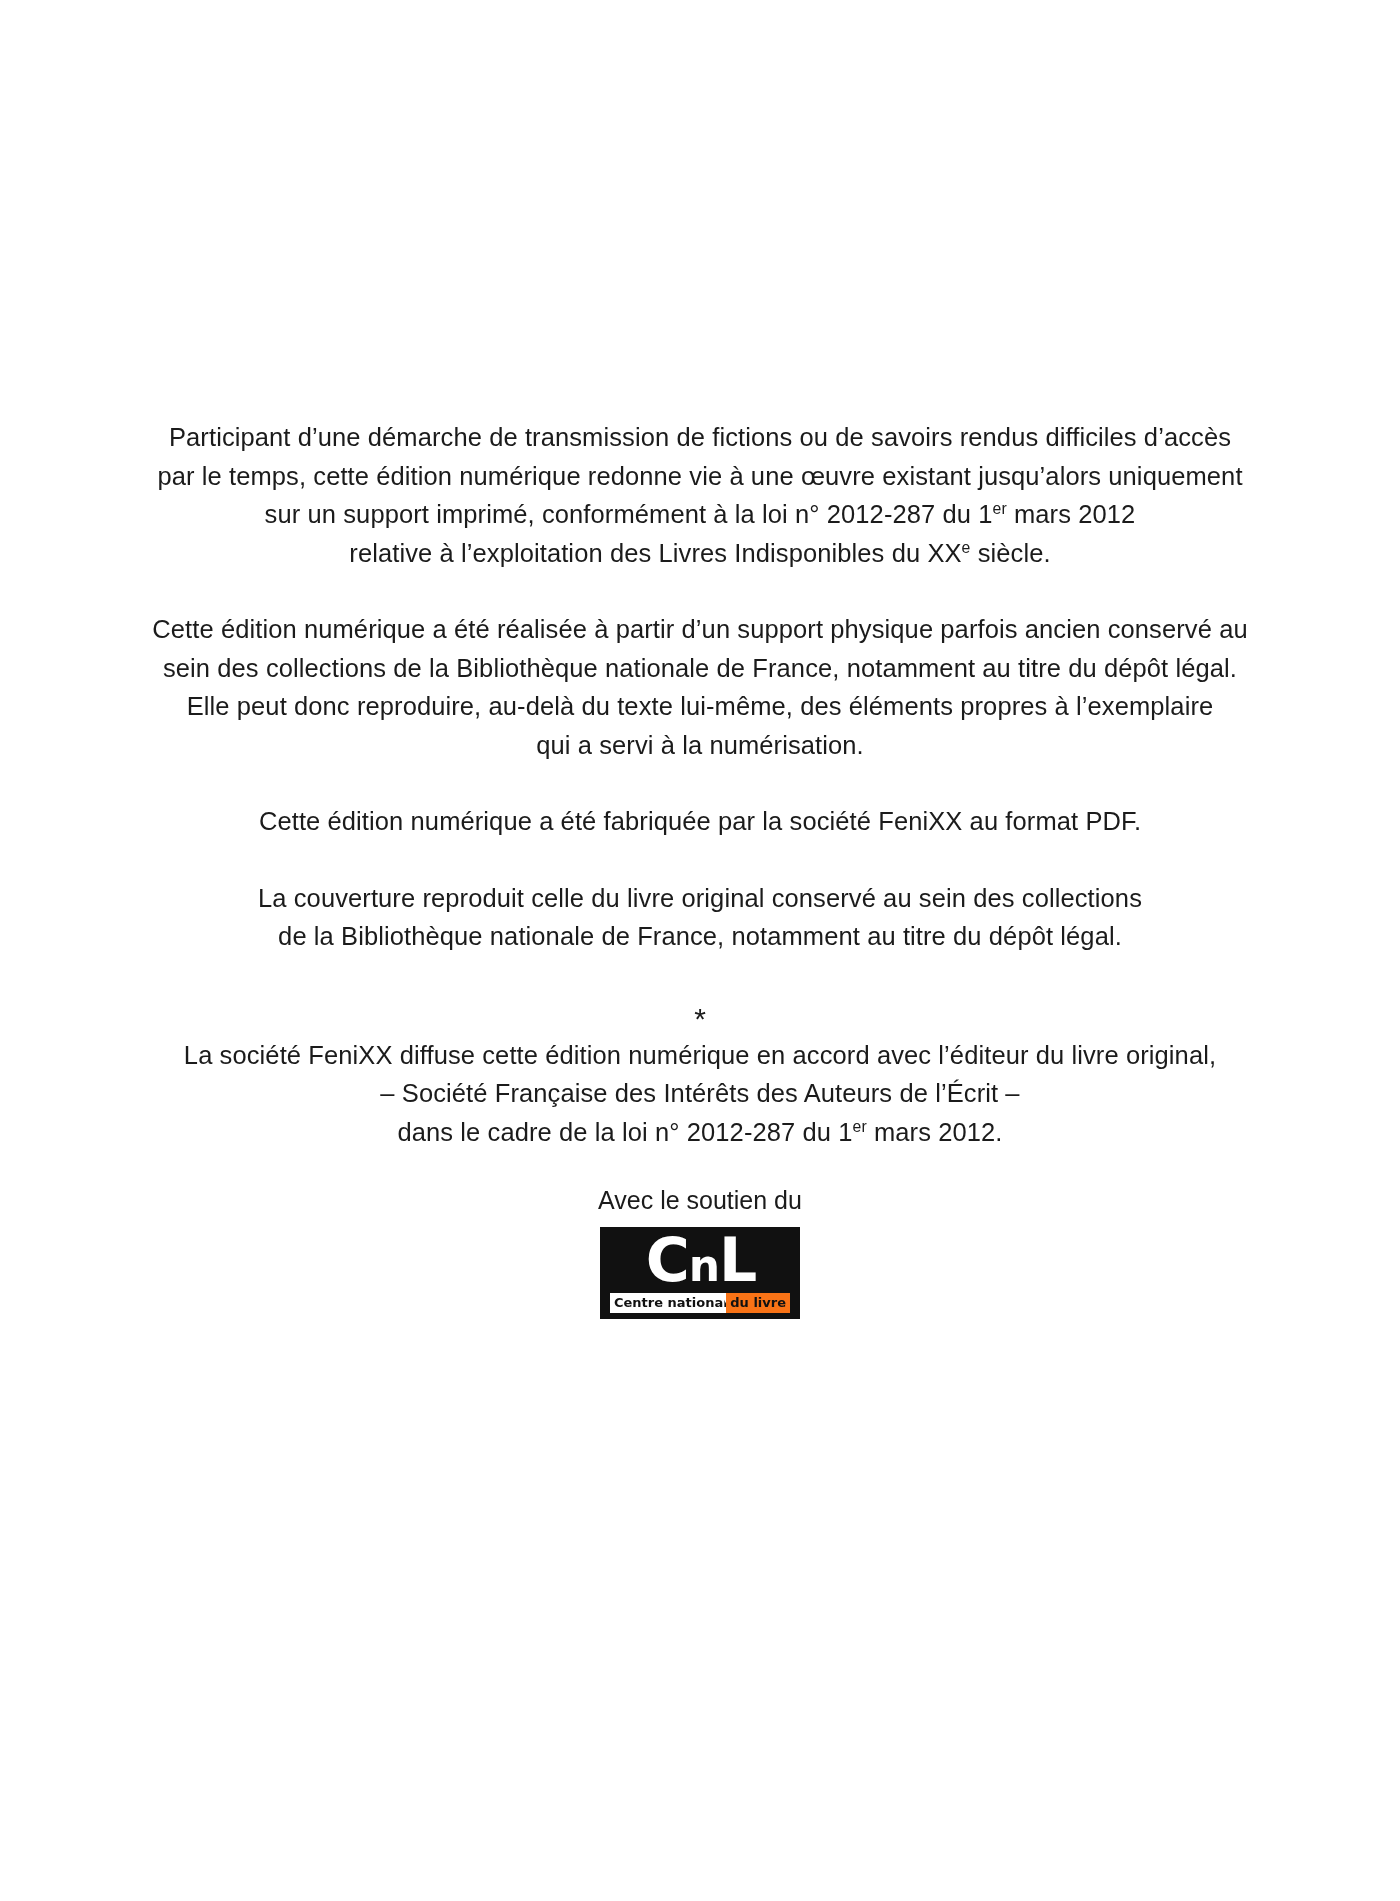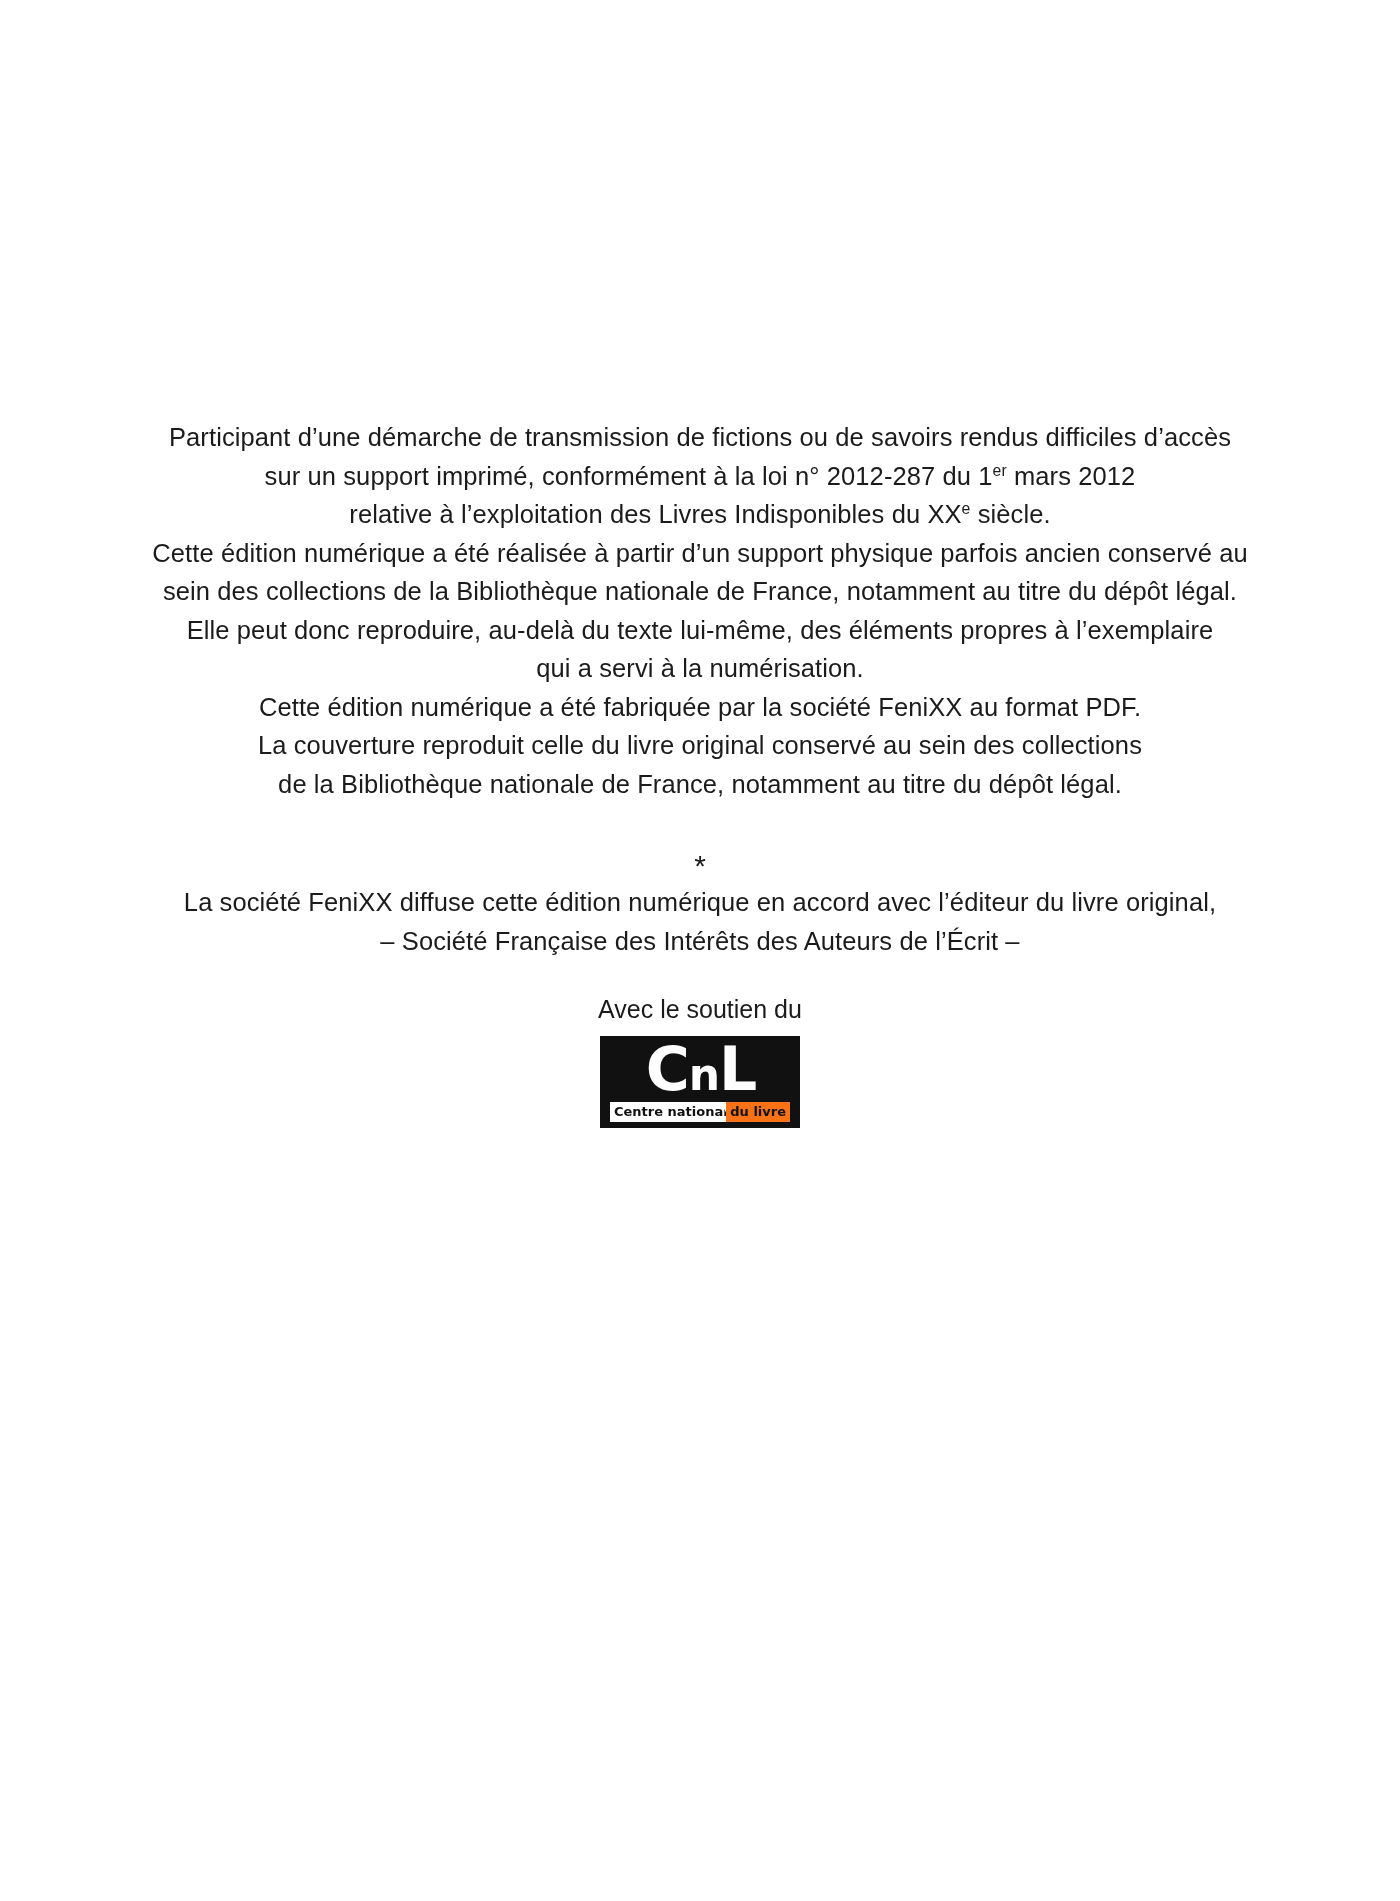--- a/index.html
+++ b/index.html
@@ -32,20 +32,21 @@
   .para {
     font-size: 25.5px;
     line-height: 38.5px;
     margin: 0 auto;
     width: 1160px;
     text-align: center;
     letter-spacing: 0.1px;
     color: #1b1b1b;
   }
   .para + .para {
+    margin-top: 38px;
   }
   .para .line {
     display: block;
     white-space: nowrap;
   }
   sup {
     font-size: 0.62em;
     vertical-align: super;
     line-height: 0;
   }
@@ -138,20 +139,21 @@
   }
 </style>
 </head>
 <body>
 
 <div class="page">
   <div class="content">
 
     <p class="para">
       <span class="line">Participant d’une démarche de transmission de fictions ou de savoirs rendus difficiles d’accès</span>
+      <span class="line">par le temps, cette édition numérique redonne vie à une œuvre existant jusqu’alors uniquement</span>
       <span class="line"><span>sur un support imprimé, conformément à la loi n° 2012-287 du 1</span><sup>er</sup><span> mars 2012</span></span>
       <span class="line"><span>relative à l’exploitation des Livres Indisponibles du XX</span><sup>e</sup><span> siècle.</span></span>
     </p>
 
     <p class="para">
       <span class="line">Cette édition numérique a été réalisée à partir d’un support physique parfois ancien conservé au</span>
       <span class="line">sein des collections de la Bibliothèque nationale de France, notamment au titre du dépôt légal.</span>
       <span class="line">Elle peut donc reproduire, au-delà du texte lui-même, des éléments propres à l’exemplaire</span>
       <span class="line">qui a servi à la numérisation.</span>
     </p>
@@ -163,20 +165,21 @@
     <p class="para">
       <span class="line">La couverture reproduit celle du livre original conservé au sein des collections</span>
       <span class="line">de la Bibliothèque nationale de France, notamment au titre du dépôt légal.</span>
     </p>
 
     <div class="star">*</div>
 
     <p class="para">
       <span class="line">La société FeniXX diffuse cette édition numérique en accord avec l’éditeur du livre original,</span>
       <span class="line">– Société Française des Intérêts des Auteurs de l’Écrit –</span>
+      <span class="line"><span>dans le cadre de la loi n° 2012-287 du 1</span><sup>er</sup><span> mars 2012.</span></span>
     </p>
 
     <div class="logo-block">
       <div class="logo-caption">Avec le soutien du</div>
       <div class="cnl-logo">
         <div class="cnl-letters"><span>C</span><span class="small-n">n</span><span>L</span></div>
         <div class="cnl-subline">
           <span class="cnl-sub-left">Centre national</span>
           <span class="cnl-check"></span>
           <span class="cnl-sub-right">du livre</span>

